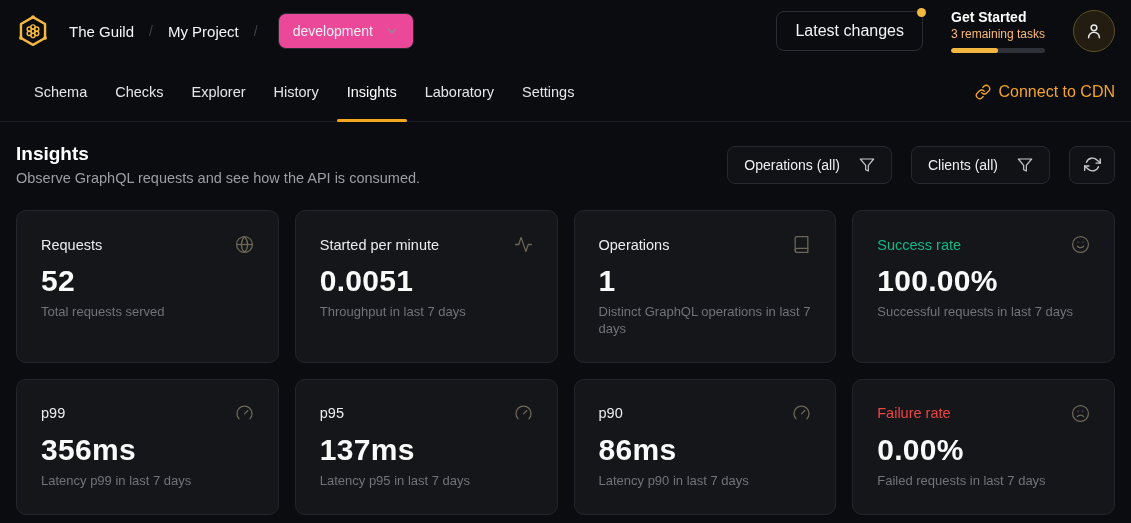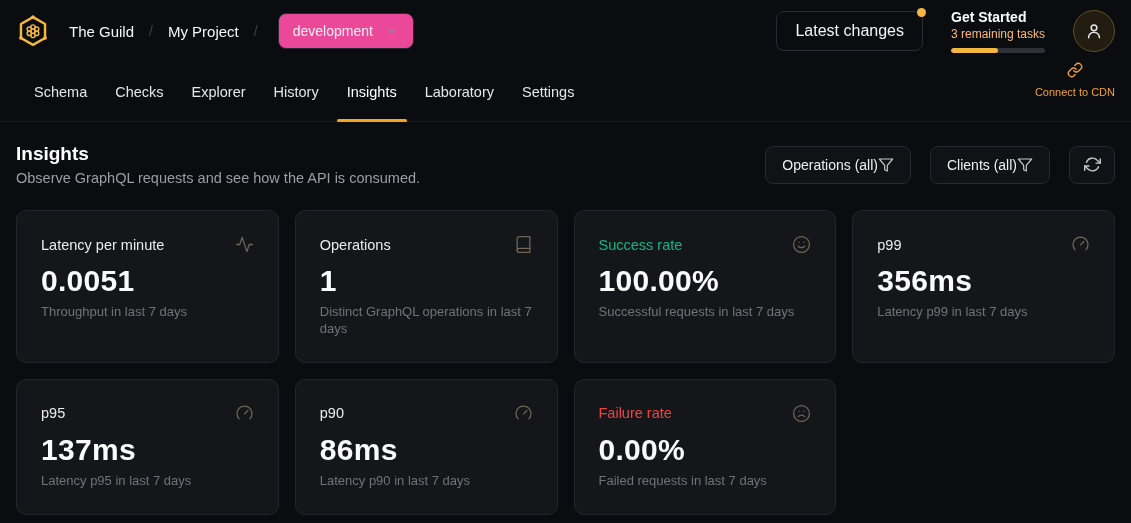--- a/index.html
+++ b/index.html
@@ -45,30 +45,30 @@
   }
 
   
   .nav { display: flex; align-items: stretch; height: 60px; border-bottom: 1px solid #1a1d23; padding: 0 16px 0 20px; }
   .tab { position: relative; display: flex; align-items: center; padding: 0 14px;
     font-size: 14.5px; color: #e4e6e9; cursor: pointer; }
   .tab.active { color: #ffffff; }
   .tab.active::after { content: ""; position: absolute; left: 4px; right: 4px; bottom: -1px;
     height: 3px; background: #f2a71c; border-radius: 2px; }
   .cdn-link { margin-left: auto; display: flex; align-items: center; gap: 8px;
-    color: #f4a42c; font-size: 11px; cursor: pointer; flex-direction: column; }
+    color: #f4a42c; font-size: 16px; cursor: pointer; }
 
   
   .main { padding: 21px 16px; }
   .insights-row { display: flex; justify-content: space-between; align-items: center; margin-bottom: 24px; }
   .page-title { font-size: 19px; margin: 0 0 5px; font-weight: 700; color: #fff; }
   .page-subtitle { margin: 0; font-size: 14.5px; color: #9b9ea4; }
   .filters { display: flex; gap: 19px; align-items: center; }
   .filter-btn {
-    display: flex; align-items: center; gap: 0;
+    display: flex; align-items: center; gap: 19px;
     background: #101216; border: 1px solid #26292f; border-radius: 8px;
     padding: 0 16px; height: 38px; font-size: 14px; color: #eef0f2; cursor: pointer;
     font-family: inherit;
   }
   .filter-btn .ficon { color: #c6c9cd; }
   .icon-btn { width: 46px; justify-content: center; padding: 0; }
 
   .grid { display: grid; grid-template-columns: repeat(4, 1fr); gap: 16px; }
   .card { background: #14161a; border: 1px solid #22252b; border-radius: 10px; padding: 24px; }
   .card-head { display: flex; justify-content: space-between; align-items: center; }
@@ -202,24 +202,38 @@
               <polyline points="1 20 1 14 7 14"></polyline>
             <path d="M3.51 9a9 9 0 0 1 14.85-3.36L23 10M1 14l4.64 4.36A9 9 0 0 0 20.49 15"></path>
           </svg>
         </span>
       </button>
     </div>
   </div>
 
   <div class="grid">
 
-
-    <div class="card">
-      <div class="card-head">
-        <span class="card-title">Latency per minute</span>
+    <div class="card">
+      <div class="card-head">
+        <span class="card-title">Requests</span>
+        <span class="cicon">
+          <svg width="19" height="19" viewBox="0 0 24 24" fill="none" stroke="currentColor" stroke-width="1.6">
+            <circle cx="12" cy="12" r="10"></circle>
+              <line x1="2" y1="12" x2="22" y2="12"></line>
+            <path d="M12 2a15.3 15.3 0 0 1 4 10 15.3 15.3 0 0 1-4 10 15.3 15.3 0 0 1-4-10 15.3 15.3 0 0 1 4-10z"></path>
+          </svg>
+        </span>
+      </div>
+      <div class="card-value">52</div>
+      <div class="card-desc">Total requests served</div>
+    </div>
+
+    <div class="card">
+      <div class="card-head">
+        <span class="card-title">Started per minute</span>
         <span class="cicon">
           <svg width="19" height="19" viewBox="0 0 24 24" fill="none" stroke="currentColor" stroke-width="1.6" stroke-linecap="round" stroke-linejoin="round">
             <polyline points="22 12 18 12 15 21 9 3 6 12 2 12"></polyline>
           </svg>
         </span>
       </div>
       <div class="card-value">0.0051</div>
       <div class="card-desc">Throughput in last 7 days</div>
     </div>
 

